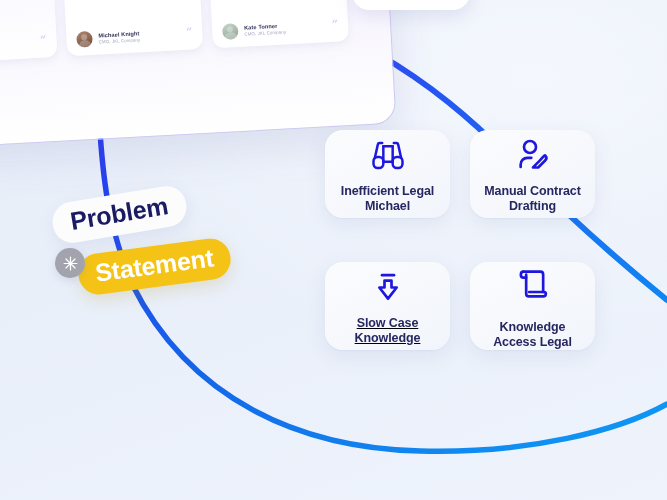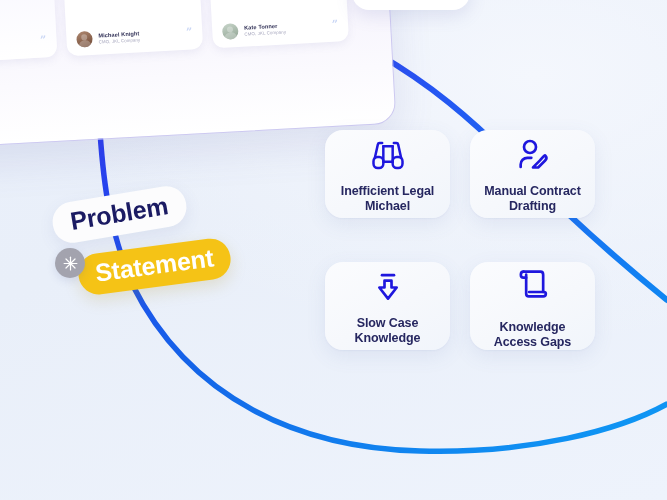--- a/index.html
+++ b/index.html
@@ -116,21 +116,21 @@
     display:flex;flex-direction:column;align-items:center;justify-content:center;
     gap:6px;z-index:5;
   }
   .card .ic{width:44px;height:44px;display:flex;align-items:center;justify-content:center;}
   .card .cap{
     font-size:12.5px;font-weight:700;color:#262760;text-align:center;
     line-height:1.2;letter-spacing:-.1px;padding:0 6px;
   }
   #card0{left:325px;top:130px;}
   #card1{left:470px;top:130px;}
-  #card2{left:325px;top:262px;}
+  #card2{left:325px;top:262px;text-decoration:underline;}
   #card3{left:470px;top:262px;justify-content:space-between;}
 </style>
 </head>
 <body>
 
 <div id="stage">
 
   <div class="bg-grad"></div>
 
   <svg class="curves" viewBox="0 0 667 500">
@@ -262,17 +262,17 @@
   <div class="card" id="card3">
     <div class="ic">
       <svg width="40" height="40" viewBox="0 0 24 24" fill="none" stroke="#1f17de" stroke-width="1.6" stroke-linecap="round" stroke-linejoin="round">
         <path d="M6.3 4.6h10.2c.9 0 1.6.8 1.6 1.8v10.4"></path>
         <path d="M6.3 4.6c-.9 0-1.6.8-1.6 1.8s.7 1.8 1.6 1.8h1.6"></path>
         <path d="M7.9 6.4v11.4c0 .9.7 1.6 1.6 1.6h8.6c.9 0 1.6-.7 1.6-1.6 0-.6-.5-1-1.1-1H9.7"></path>
       </svg>
     </div>
     <div class="cap">
       <span>Knowledge</span><br>
-      <span>Access Gaps</span>
+      <span>Access Legal</span>
     </div>
   </div>
 
 </div>
 
 </body></html>

